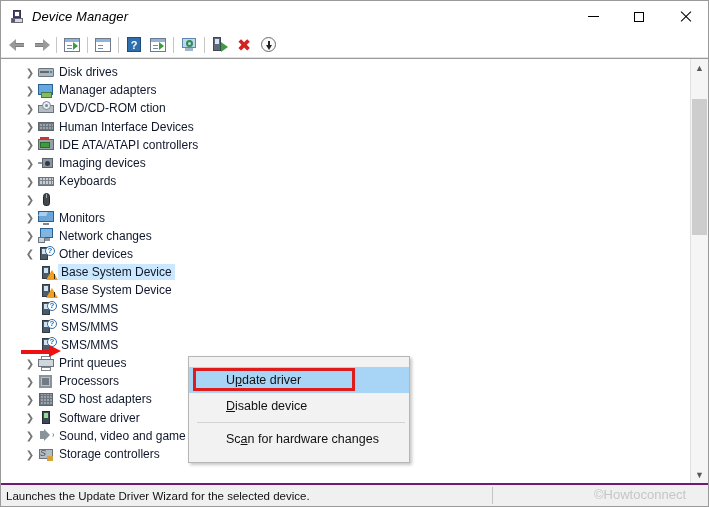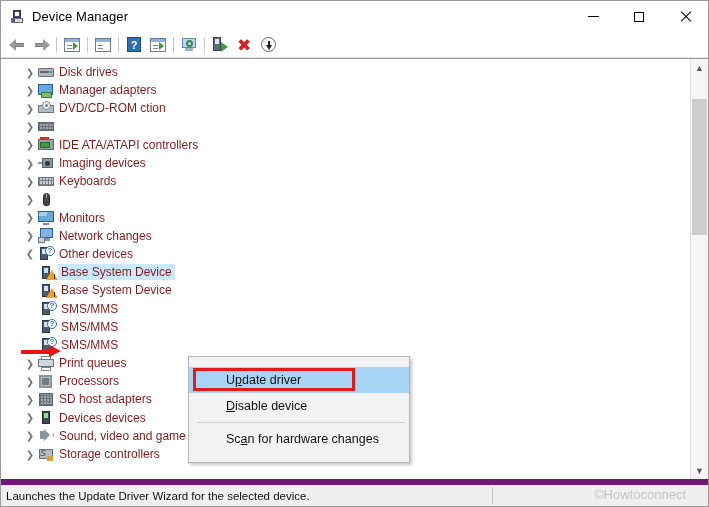--- a/index.html
+++ b/index.html
@@ -28,21 +28,21 @@
   }
   .title-icon{
     width:16px;height:16px;margin-left:8px;margin-right:7px;
     position:relative;flex:0 0 auto;
   }
   .ti-body{position:absolute;left:2px;top:9px;width:12px;height:5px;background:#d8d8dd;border:1px solid #6a6a78;box-sizing:border-box;}
   .ti-mon{position:absolute;left:4px;top:1px;width:8px;height:8px;background:#4a4a7a;border:1px solid #33334f;box-sizing:border-box;}
   .ti-mon2{position:absolute;left:6px;top:3px;width:4px;height:4px;background:#ffffff;}
   .ti-dot{position:absolute;left:3px;top:10px;width:3px;height:3px;background:#5a5a6a;}
   .title-text{
-    font-size:13px;color:#000;letter-spacing:0.1px;
+    font-size:13px;color:#000;letter-spacing:0.1px;font-style:italic;
   }
   .win-buttons{
     position:absolute;right:0;top:0;height:31px;display:flex;
   }
   .win-btn{
     width:46px;height:31px;display:flex;align-items:center;justify-content:center;
     cursor:default;
   }
   .wb-min{width:11px;height:1px;background:#000;}
   .wb-max{width:10px;height:10px;border:1px solid #000;box-sizing:border-box;}
@@ -129,21 +129,21 @@
   .trow{
     height:18.2px;display:flex;align-items:center;
     padding-left:22px;position:relative;cursor:default;
     font-size:12px;white-space:nowrap;
   }
   .trow .chev{
     width:14px;height:14px;position:relative;flex:0 0 auto;color:#767676;
     font-size:10px;display:flex;align-items:center;justify-content:center;
   }
   .trow.child{padding-left:38px;}
-  .trow .label{margin-left:5px;color:#7f1d1d;}
+  .trow .label{margin-left:5px;color:#0f172a;}
   .trow.selected .label{background:#cce8ff;padding:1px 3px;margin-left:2px;}
 
   
   .dico{width:16px;height:15px;position:relative;flex:0 0 auto;margin-left:1px;}
 
   .dk-case{position:absolute;left:0;top:3px;width:16px;height:9px;background:#aeb6be;border:1px solid #6b737c;border-radius:1px;box-sizing:border-box;}
   .dk-slot{position:absolute;left:2px;top:6px;width:9px;height:2px;background:#5f676f;}
   .dk-led{position:absolute;right:2px;top:6px;width:2px;height:2px;background:#39a;}
 
   .disp-mon{position:absolute;left:0;top:1px;width:15px;height:11px;background:#63a8e0;border:1px solid #2c6090;box-sizing:border-box;}
@@ -254,21 +254,21 @@
   .sb-arrow.bottom{position:absolute;bottom:0;left:0;}
   .sb-thumb{
     position:absolute;left:1px;top:40px;width:15px;height:136px;
     background:#cdcdcd;
   }
 
   
   .statusbar{
     height:21px;min-height:21px;
     background:#f0f0f0;
-    border-top:6px solid #701a75;
+    border-top:2px solid #701a75;
     display:flex;align-items:center;
     font-size:11.5px;color:#111;
     position:relative;
   }
   .status-text{padding-left:5px;}
   .status-div{position:absolute;left:491px;top:2px;width:1px;height:17px;background:#c4c4c4;}
   .watermark{
     position:absolute;right:22px;top:2px;
     color:#c6c6c6;font-size:13px;
   }
@@ -398,20 +398,21 @@
           </div>
         <div class="label">DVD/CD-ROM ction</div>
       </div>
 
       <div class="trow">
         <div class="chev">❯</div>
         <div class="dico">
             <div class="hid-body"></div>
             <div class="hid-grid"></div>
           </div>
+        <div class="label">Human Interface Devices</div>
       </div>
 
       <div class="trow">
         <div class="chev">❯</div>
         <div class="dico">
             <div class="ide-body"></div>
             <div class="ide-top"></div>
             <div class="ide-chip"></div>
           </div>
         <div class="label">IDE ATA/ATAPI controllers</div>
@@ -548,21 +549,21 @@
           </div>
         <div class="label">SD host adapters</div>
       </div>
 
       <div class="trow">
         <div class="chev">❯</div>
         <div class="dico">
             <div class="sw-dev"></div>
             <div class="sw-scr"></div>
           </div>
-        <div class="label">Devices devices</div>
+        <div class="label">Software driver</div>
       </div>
 
       <div class="trow">
         <div class="chev">❯</div>
         <div class="dico">
             <div class="snd-sp"></div>
             <div class="snd-cone"></div>
             <div class="snd-w"></div>
           </div>
         <div class="label">Sound, video and game controllers</div>

